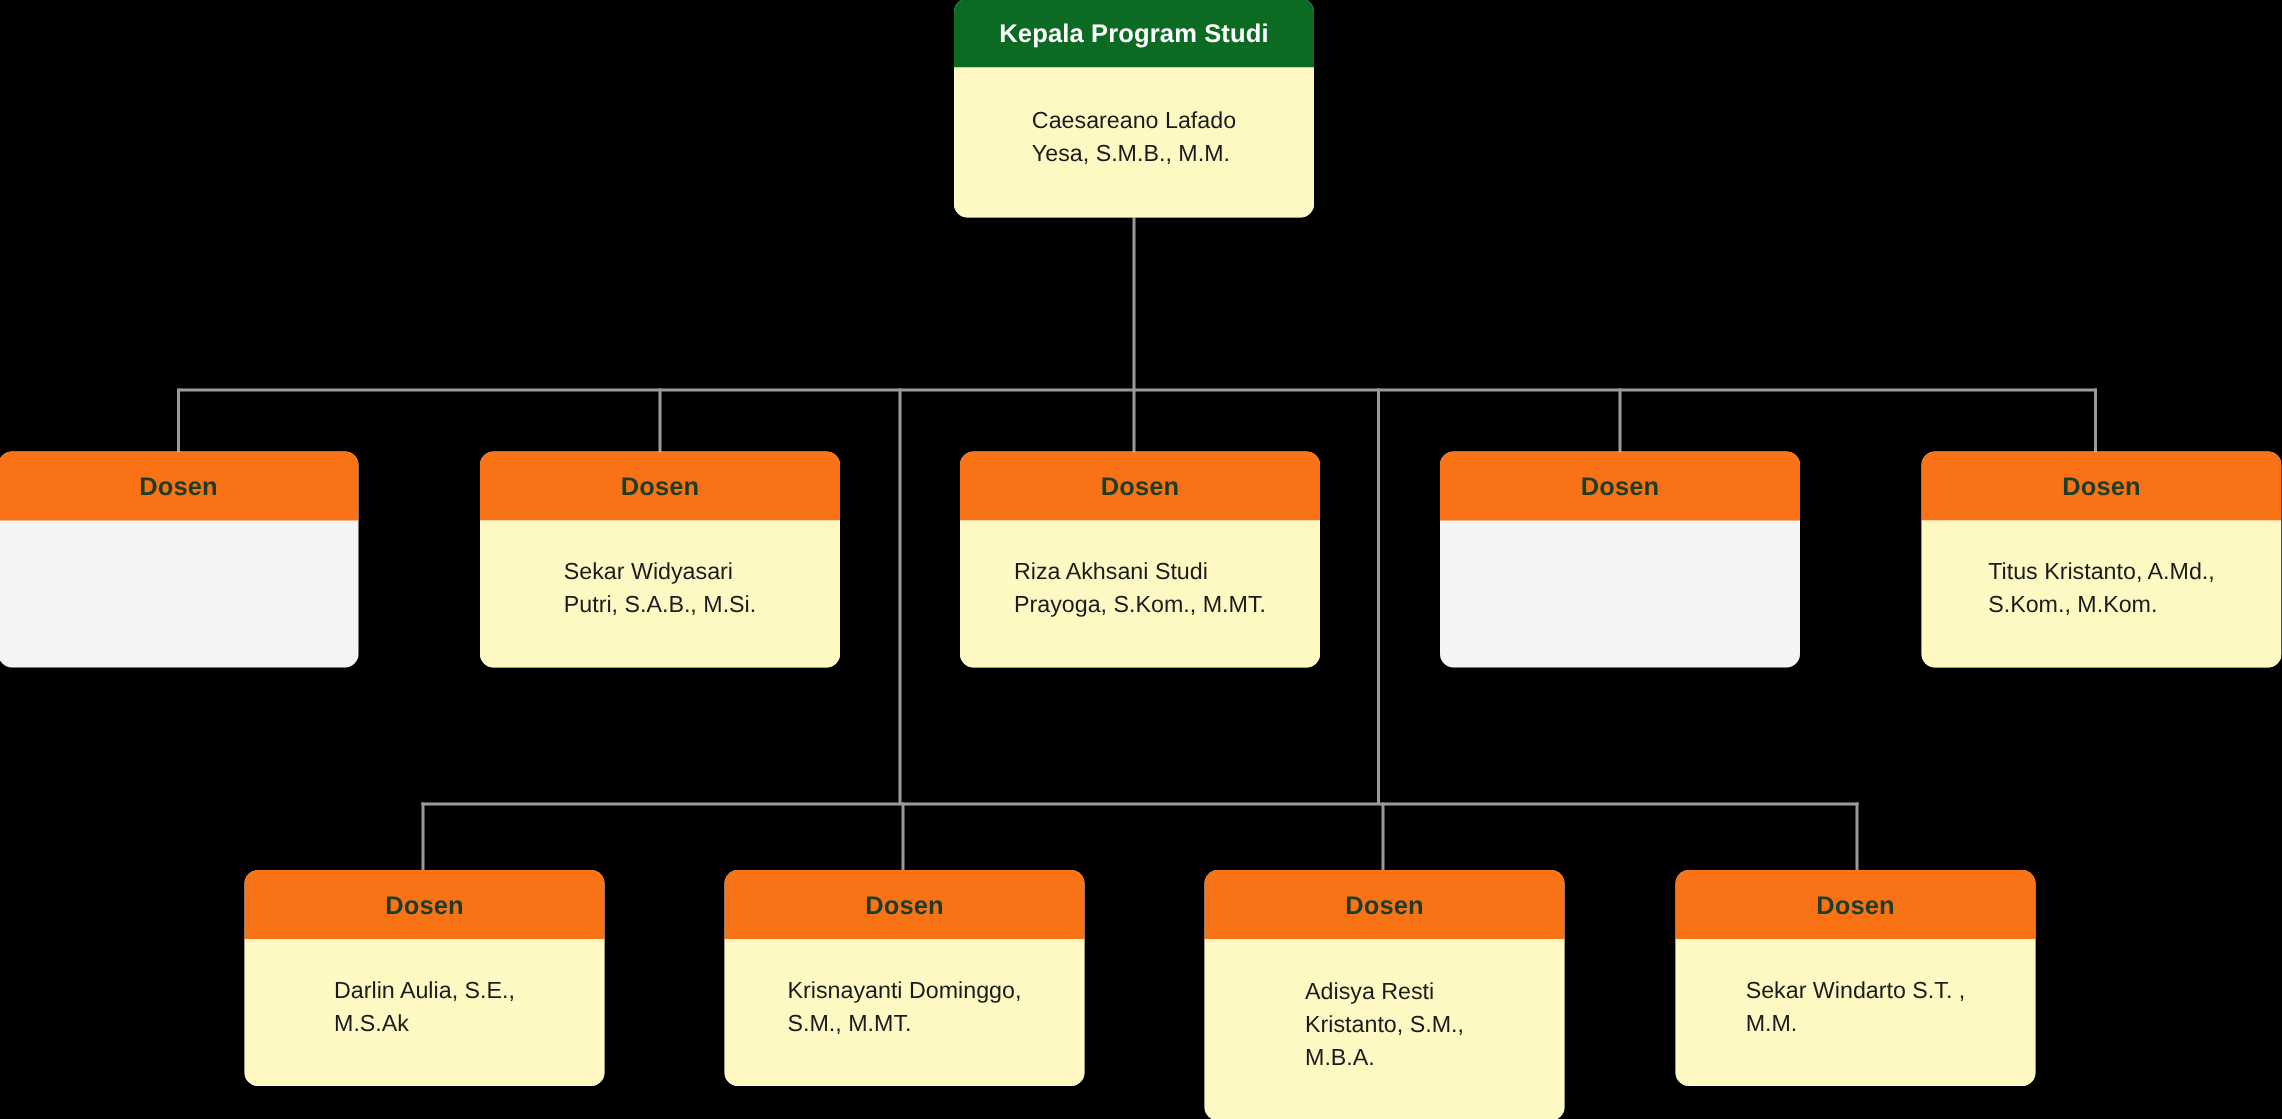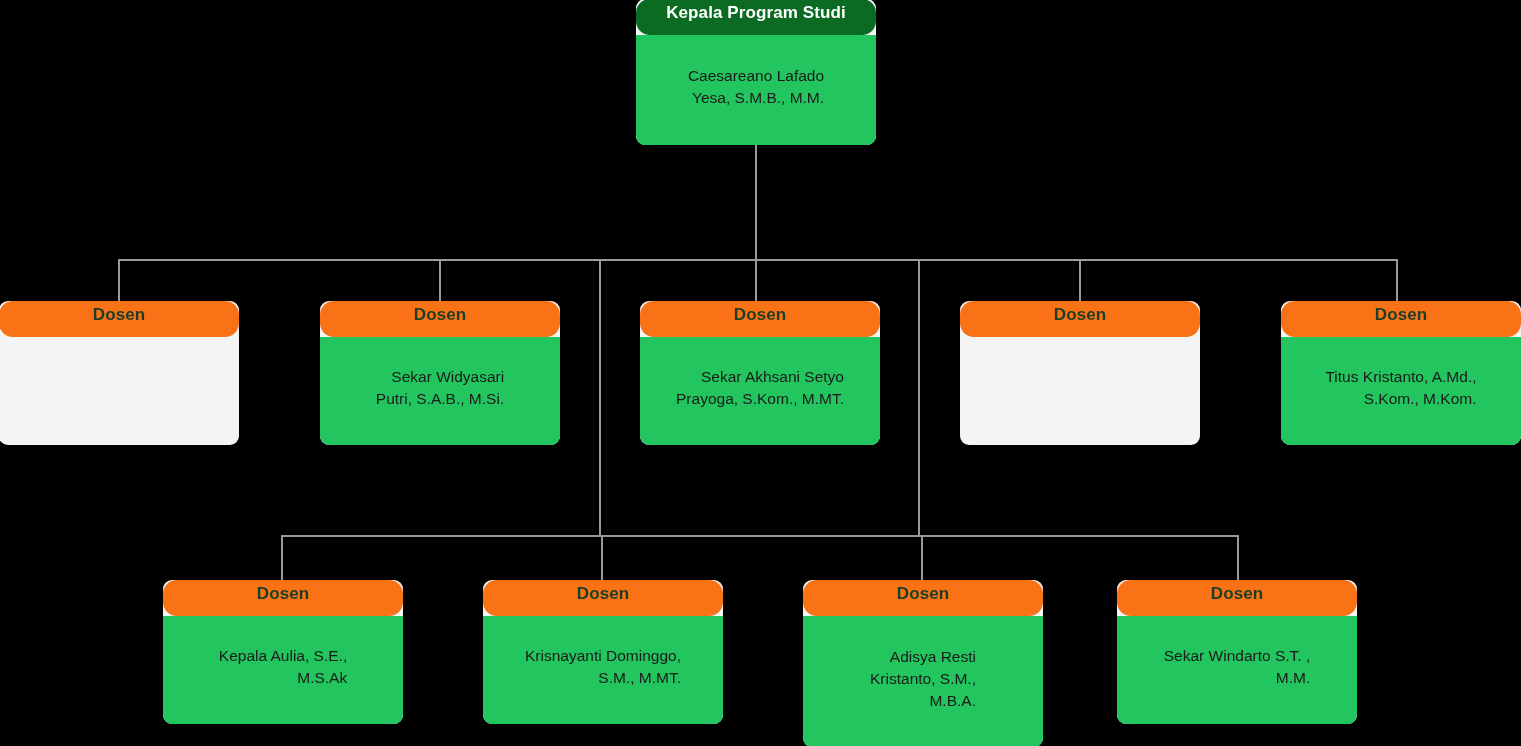--- a/index.html
+++ b/index.html
@@ -39,37 +39,36 @@
     background: #f4f4f4;
     display: flex;
     flex-direction: column;
   }
 
   .node-header {
     text-align: center;
     font-weight: bold;
     font-size: 17px;
     line-height: 1;
-    padding: 5px 8px 14px 8px;
+    padding: 15px 8px 14px 8px;
     letter-spacing: 0.1px;
-    border-radius: 14px;
   }
 
   .node-body {
     flex: 1;
     display: flex;
     align-items: center;
     justify-content: center;
-    text-align: right;
+    text-align: left;
     font-size: 15.5px;
     line-height: 1.42;
     color: #1b1b1b;
     padding: 10px 14px 16px 14px;
     white-space: pre-line;
-    background: #22c55e;
+    background: #fef9c3;
   }
 
   
   .node.root .node-header {
     background: #0c6b22;
     color: #ffffff;
   }
 
   
   .node.lecturer .node-header {
@@ -114,37 +113,37 @@
   </div>
 
   <div class="node lecturer" style="left:320px; top:301px; width:240px; height:144px;">
     <div class="node-header">Dosen</div>
     <div class="node-body">Sekar Widyasari
 Putri, S.A.B., M.Si.</div>
   </div>
 
   <div class="node lecturer" style="left:640px; top:301px; width:240px; height:144px;">
     <div class="node-header">Dosen</div>
-    <div class="node-body">Sekar Akhsani Setyo
+    <div class="node-body">Riza Akhsani Studi
 Prayoga, S.Kom., M.MT.</div>
   </div>
 
   <div class="node lecturer" style="left:960px; top:301px; width:240px; height:144px;">
     <div class="node-header">Dosen</div>
   </div>
 
   <div class="node lecturer" style="left:1281px; top:301px; width:240px; height:144px;">
     <div class="node-header">Dosen</div>
     <div class="node-body">Titus Kristanto, A.Md.,
 S.Kom., M.Kom.</div>
   </div>
 
   <div class="node lecturer" style="left:163px; top:580px; width:240px; height:144px;">
     <div class="node-header">Dosen</div>
-    <div class="node-body">Kepala Aulia, S.E.,
+    <div class="node-body">Darlin Aulia, S.E.,
 M.S.Ak</div>
   </div>
 
   <div class="node lecturer" style="left:483px; top:580px; width:240px; height:144px;">
     <div class="node-header">Dosen</div>
     <div class="node-body">Krisnayanti Dominggo,
 S.M., M.MT.</div>
   </div>
 
   <div class="node lecturer" style="left:803px; top:580px; width:240px; height:167px;">

